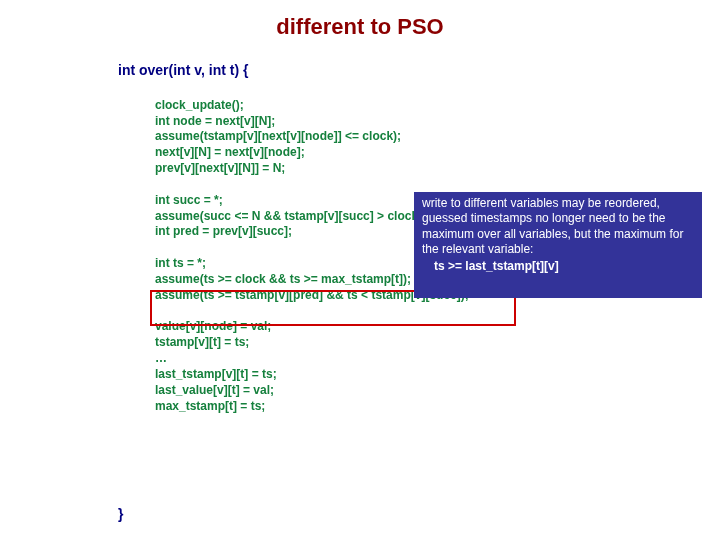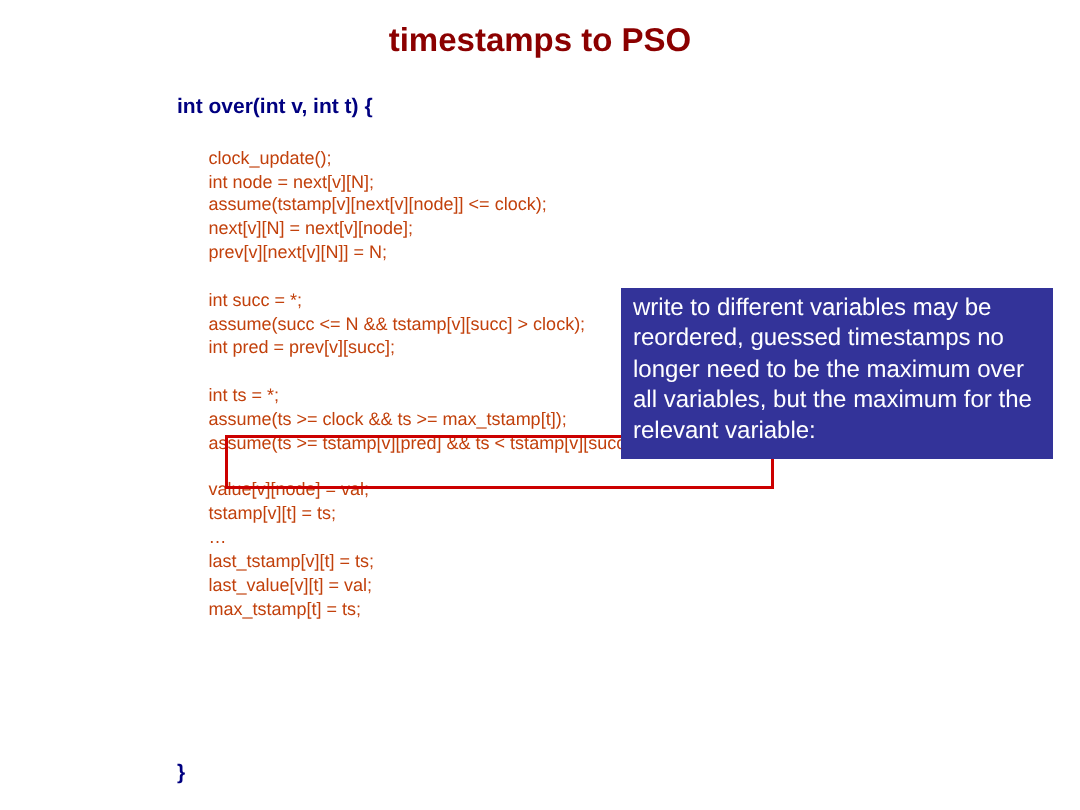--- a/index.html
+++ b/index.html
@@ -22,45 +22,45 @@
   .sig {
     position: absolute;
     left: 118px;
     top: 62px;
     font-size: 14px;
     font-weight: bold;
     color: #000080;
   }
   .code-body {
     position: absolute;
-    left: 139px;
+    left: 155px;
     top: 82px;
     font-size: 12px;
-    font-weight: normal;
-    color: #c2410c;
+    font-weight: bold;
+    color: #15803d;
     line-height: 1.32;
     white-space: pre;
   }
   .close-brace {
     position: absolute;
     left: 118px;
     top: 506px;
     font-size: 14px;
     font-weight: bold;
     color: #000080;
   }
   .callout {
     position: absolute;
     left: 414px;
     top: 192px;
     width: 288px;
     background: #333399;
     color: #ffffff;
-    font-size: 16px;
-    padding: 4px 8px 8px 8px;
+    font-size: 12px;
+    padding: 4px 8px 23px 8px;
     line-height: 1.28;
     box-sizing: border-box;
     z-index: 5;
   }
   .callout .ts {
     font-weight: bold;
     margin-left: 12px;
     margin-top: 2px;
   }
   .redbox {
@@ -69,21 +69,21 @@
     top: 290px;
     width: 362px;
     height: 32px;
     border: 2px solid #cc0000;
     z-index: 2;
   }
 </style>
 </head>
 <body>
 
-<div class="title">timestamps to PSO</div>
+<div class="title">different to PSO</div>
 
 <div class="sig">int over(int v, int t) {</div>
 
 <div class="code-body">
 <span>clock_update();
 int node = next[v][N];
 assume(tstamp[v][next[v][node]] &lt;= clock);
 next[v][N] = next[v][node];
 prev[v][next[v][N]] = N;</span>
 
@@ -102,13 +102,14 @@
 last_value[v][t] = val;
 max_tstamp[t] = ts;</span>
 </div>
 
 <div class="close-brace">}</div>
 
 <div class="redbox"></div>
 
 <div class="callout">
   <div>write to different variables may be reordered, guessed timestamps no longer need to be the maximum over all variables, but the maximum for the relevant variable:</div>
+  <div class="ts">ts &gt;= last_tstamp[t][v]</div>
 </div>
 
 </body></html>

